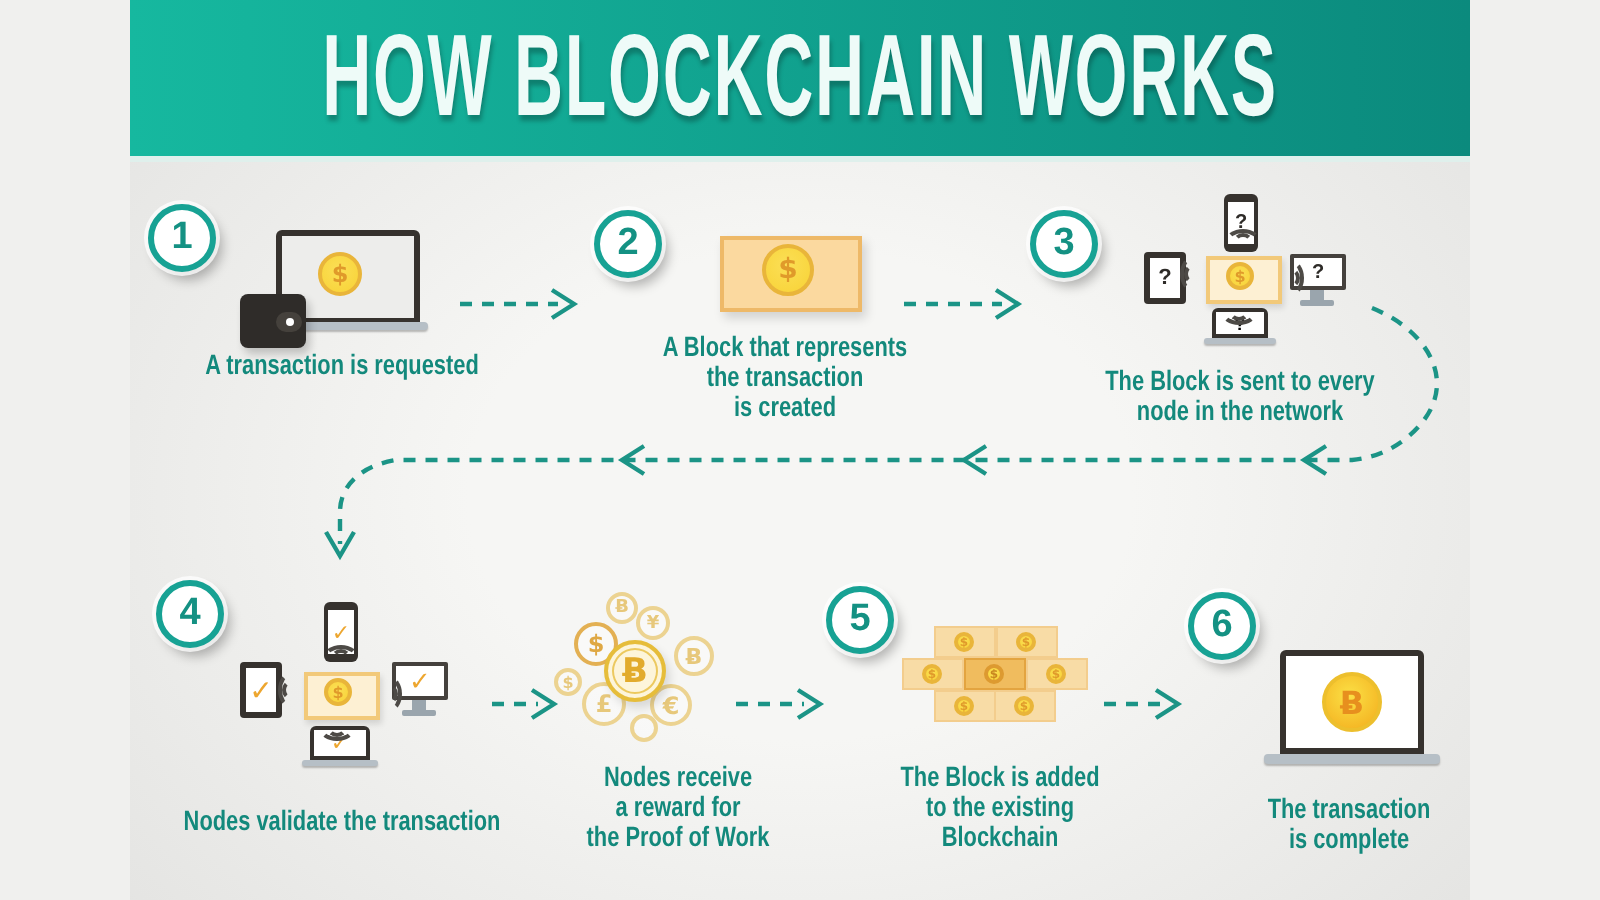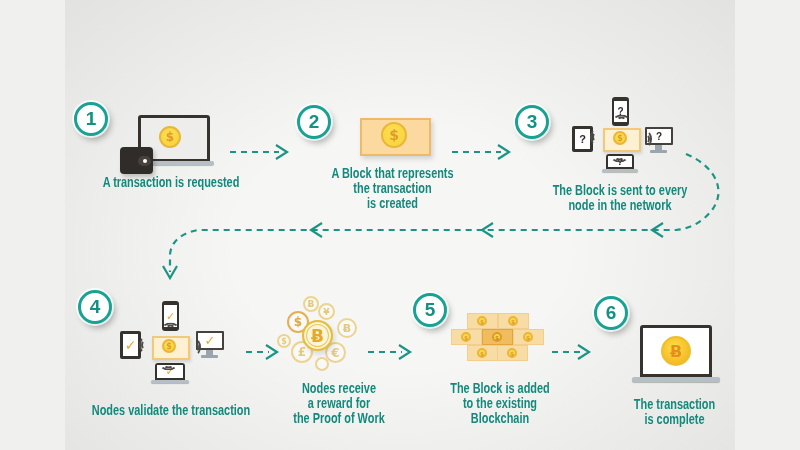--- a/index.html
+++ b/index.html
@@ -74,20 +74,23 @@
   #arrows{position:absolute;left:0;top:0;pointer-events:none;}
   #arrows path{fill:none;stroke:var(--arrow_teal,#1b9486);stroke-width:2.2;}
   #arrows .dash{stroke-dasharray:6 5;}
 </style>
 </head>
 <body>
 
 <div id="frame">
  <div id="art">
 
+  <div id="hdr">
+    <h1>HOW BLOCKCHAIN WORKS</h1>
+  </div>
 
   <svg id="arrows" width="670" height="450" viewBox="65 0 670 450">
     <path class="dash" d="M150 151 C157 135,165 129,173 131"></path>
     <path class="head" d="M168 124 L178 132 L168 140"></path>
     <path class="dash" d="M230 152 H279"></path>
     <path class="head" d="M276 145 L287 152 L276 159"></path>
     <path class="dash" d="M452 152 H501"></path>
     <path class="head" d="M498 145 L509 152 L498 159"></path>
     <path class="dash" d="M686 154 C716 166,733 196,702 220 C694 226,686 229,676 230 L198 230 C180 233,170 243,170 256 L170 272"></path>
     <path class="head" d="M663 223 L652 230 L663 237"></path>

